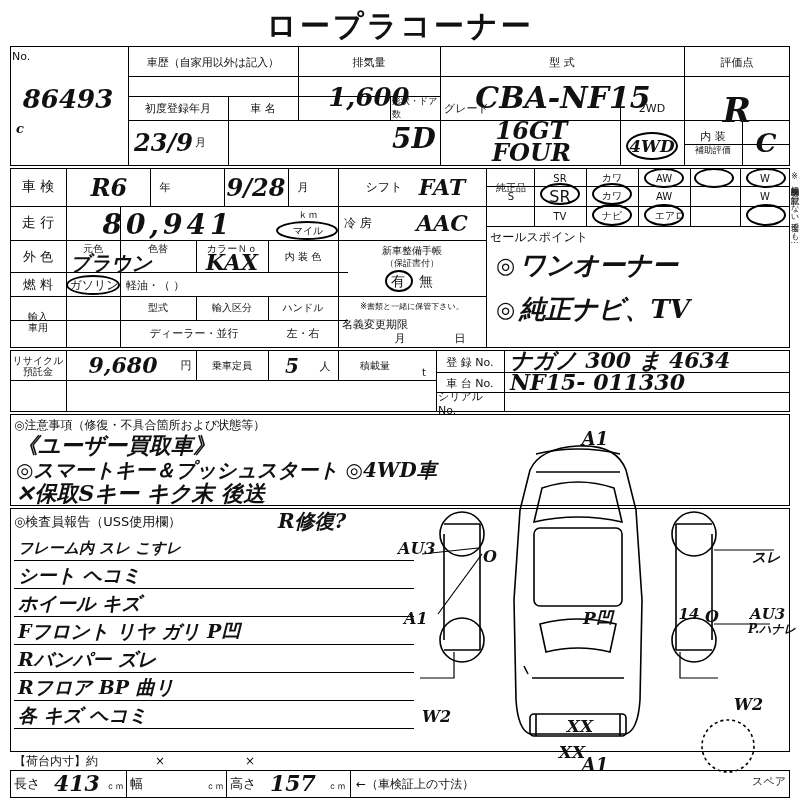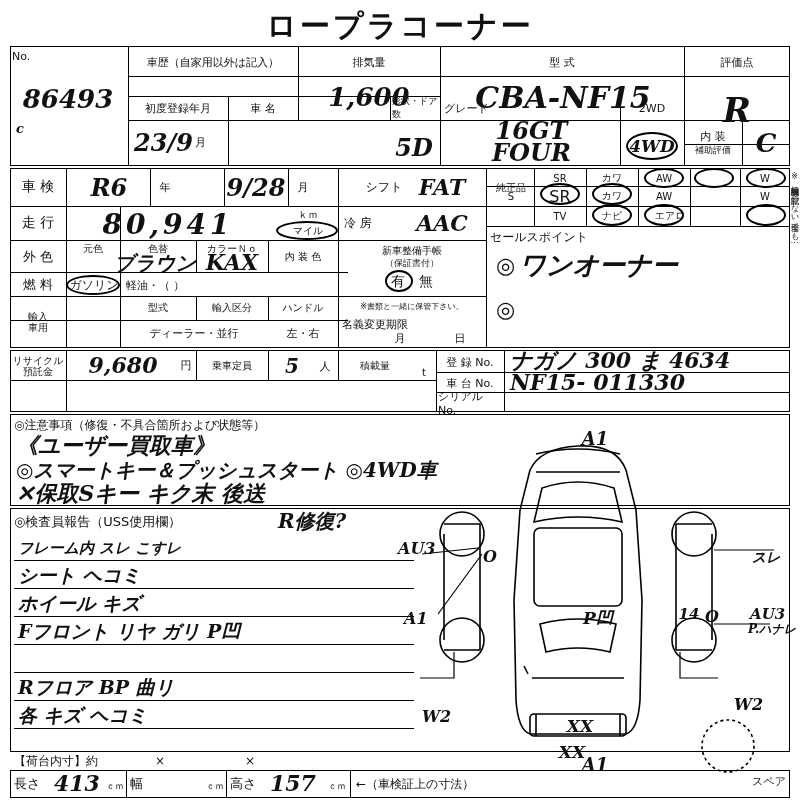--- a/index.html
+++ b/index.html
@@ -78,21 +78,21 @@
     <span class="lbl">グレード</span>
   </div>
   <div class="nb ctr" style="left:622px;top:98px;width:60px;height:20px;">
     <span class="lbl">2WD</span>
   </div>
 
   <div class="nb lft hand" style="left:134px;top:122px;width:96px;height:40px;font-size:24px;">
     <span>23/9</span>
       <span class="lbl" style="font-style:normal;font-weight:400;margin-left:2px;">月</span>
   </div>
-  <div class="nb ctr hand" style="left:390px;top:129px;width:48px;height:36px;font-size:24px;">5D</div>
+  <div class="nb ctr hand" style="left:390px;top:120px;width:48px;height:36px;font-size:28px;">5D</div>
   <div class="nb ctr hand" style="left:444px;top:118px;width:175px;height:24px;font-size:24px;">16GT</div>
   <div class="nb ctr hand" style="left:444px;top:140px;width:175px;height:24px;font-size:24px;">FOUR</div>
   <div class="ell" style="left:626px;top:132px;width:52px;height:28px;"></div>
   <div class="nb ctr hand" style="left:626px;top:132px;width:52px;height:28px;font-size:17px;">4WD</div>
 
   <div class="nb ctr" style="left:686px;top:122px;width:54px;height:42px;flex-direction:column;">
     <span class="lbl">内 装</span>
     <span class="lbl" style="font-size:9px;">補助評価</span>
   </div>
   <div class="nb ctr hand" style="left:744px;top:122px;width:44px;height:42px;font-size:26px;">C</div>
@@ -160,21 +160,21 @@
     </div>
   <div class="nb ctr" style="left:122px;top:242px;width:72px;height:14px;">
       <span class="lbl" style="font-size:10px;">色替</span>
     </div>
   <div class="nb ctr" style="left:198px;top:242px;width:68px;height:14px;">
       <span class="lbl" style="font-size:10px;">カラーＮｏ</span>
     </div>
   <div class="nb ctr" style="left:270px;top:242px;width:66px;height:30px;">
       <span class="lbl" style="font-size:10px;">内 装 色</span>
     </div>
-  <div class="nb lft hand" style="left:70px;top:252px;width:120px;height:22px;font-size:20px;margin-left:44px;">ブラウン</div>
+  <div class="nb lft hand" style="left:70px;top:252px;width:120px;height:22px;font-size:20px;">ブラウン</div>
   <div class="nb ctr hand" style="left:198px;top:250px;width:68px;height:24px;font-size:22px;">KAX</div>
 
   <div class="nb ctr" style="left:12px;top:274px;width:52px;height:22px;">
       <span class="lbl" style="font-size:13px;">燃 料</span>
     </div>
   <div class="nb ctr" style="left:68px;top:274px;width:52px;height:22px;position:absolute;">
       <span class="lbl" style="font-size:12px;">ガソリン</span>
     </div>
   <div class="ell" style="left:66px;top:275px;width:54px;height:20px;"></div>
   <div class="nb lft" style="left:126px;top:274px;width:200px;height:22px;">
@@ -286,20 +286,21 @@
 
   <div class="nb lft" style="left:490px;top:228px;width:200px;height:18px;">
       <span class="lbl" style="font-size:12px;">セールスポイント</span>
     </div>
   <div class="nb lft hand" style="left:496px;top:248px;width:290px;height:34px;font-size:26px;">
     <span style="font-size:22px;margin-right:4px;">◎</span>
       <span>ワンオーナー</span>
   </div>
   <div class="nb lft hand" style="left:496px;top:292px;width:290px;height:34px;font-size:26px;">
     <span style="font-size:22px;margin-right:4px;">◎</span>
+      <span>純正ナビ、TV</span>
   </div>
 
   <div class="box" style="left:10px;top:350px;width:780px;height:62px;"></div>
   <div class="line vthin" style="left:66px;top:350px;height:62px;"></div>
   <div class="line vthin" style="left:196px;top:350px;height:30px;"></div>
   <div class="line vthin" style="left:268px;top:350px;height:30px;"></div>
   <div class="line vthin" style="left:338px;top:350px;height:30px;"></div>
   <div class="line vthin" style="left:436px;top:350px;height:62px;"></div>
   <div class="line vthin" style="left:504px;top:350px;height:62px;"></div>
   <div class="line thin" style="left:10px;top:380px;width:426px;"></div>
@@ -359,20 +360,21 @@
   <div class="line thin" style="left:14px;top:616px;width:400px;"></div>
   <div class="line thin" style="left:14px;top:644px;width:400px;"></div>
   <div class="line thin" style="left:14px;top:672px;width:400px;"></div>
   <div class="line thin" style="left:14px;top:700px;width:400px;"></div>
   <div class="line thin" style="left:14px;top:728px;width:400px;"></div>
 
   <div class="nb lft hand" style="left:18px;top:536px;width:396px;height:24px;font-size:15px;">フレーム内 スレ こすレ</div>
   <div class="nb lft hand" style="left:18px;top:564px;width:396px;height:24px;font-size:19px;">シート ヘコミ</div>
   <div class="nb lft hand" style="left:18px;top:592px;width:396px;height:24px;font-size:19px;">ホイール キズ</div>
   <div class="nb lft hand" style="left:18px;top:620px;width:396px;height:24px;font-size:19px;">Fフロント リヤ ガリ P凹</div>
+  <div class="nb lft hand" style="left:18px;top:648px;width:396px;height:24px;font-size:19px;">Rバンパー ズレ</div>
   <div class="nb lft hand" style="left:18px;top:676px;width:396px;height:24px;font-size:19px;">Rフロア BP 曲リ</div>
   <div class="nb lft hand" style="left:18px;top:704px;width:396px;height:24px;font-size:19px;">各 キズ ヘコミ</div>
 
   <div class="nb" style="left:418px;top:428px;width:370px;height:352px;">
     <svg width="370" height="352" viewBox="0 0 370 352">
       <g fill="none" stroke="#000" stroke-width="1.6">
 
         <path d="M112 42 q10 -22 48 -24 q38 -2 48 24 l10 40 l6 90 l-2 100 q-2 30 -14 34 l-96 0 q-12 -4 -14 -34 l-2 -100 l6 -90 z"></path>
 
         <path d="M124 60 q36 -12 72 0 l8 34 q-44 -10 -88 0 z"></path>

